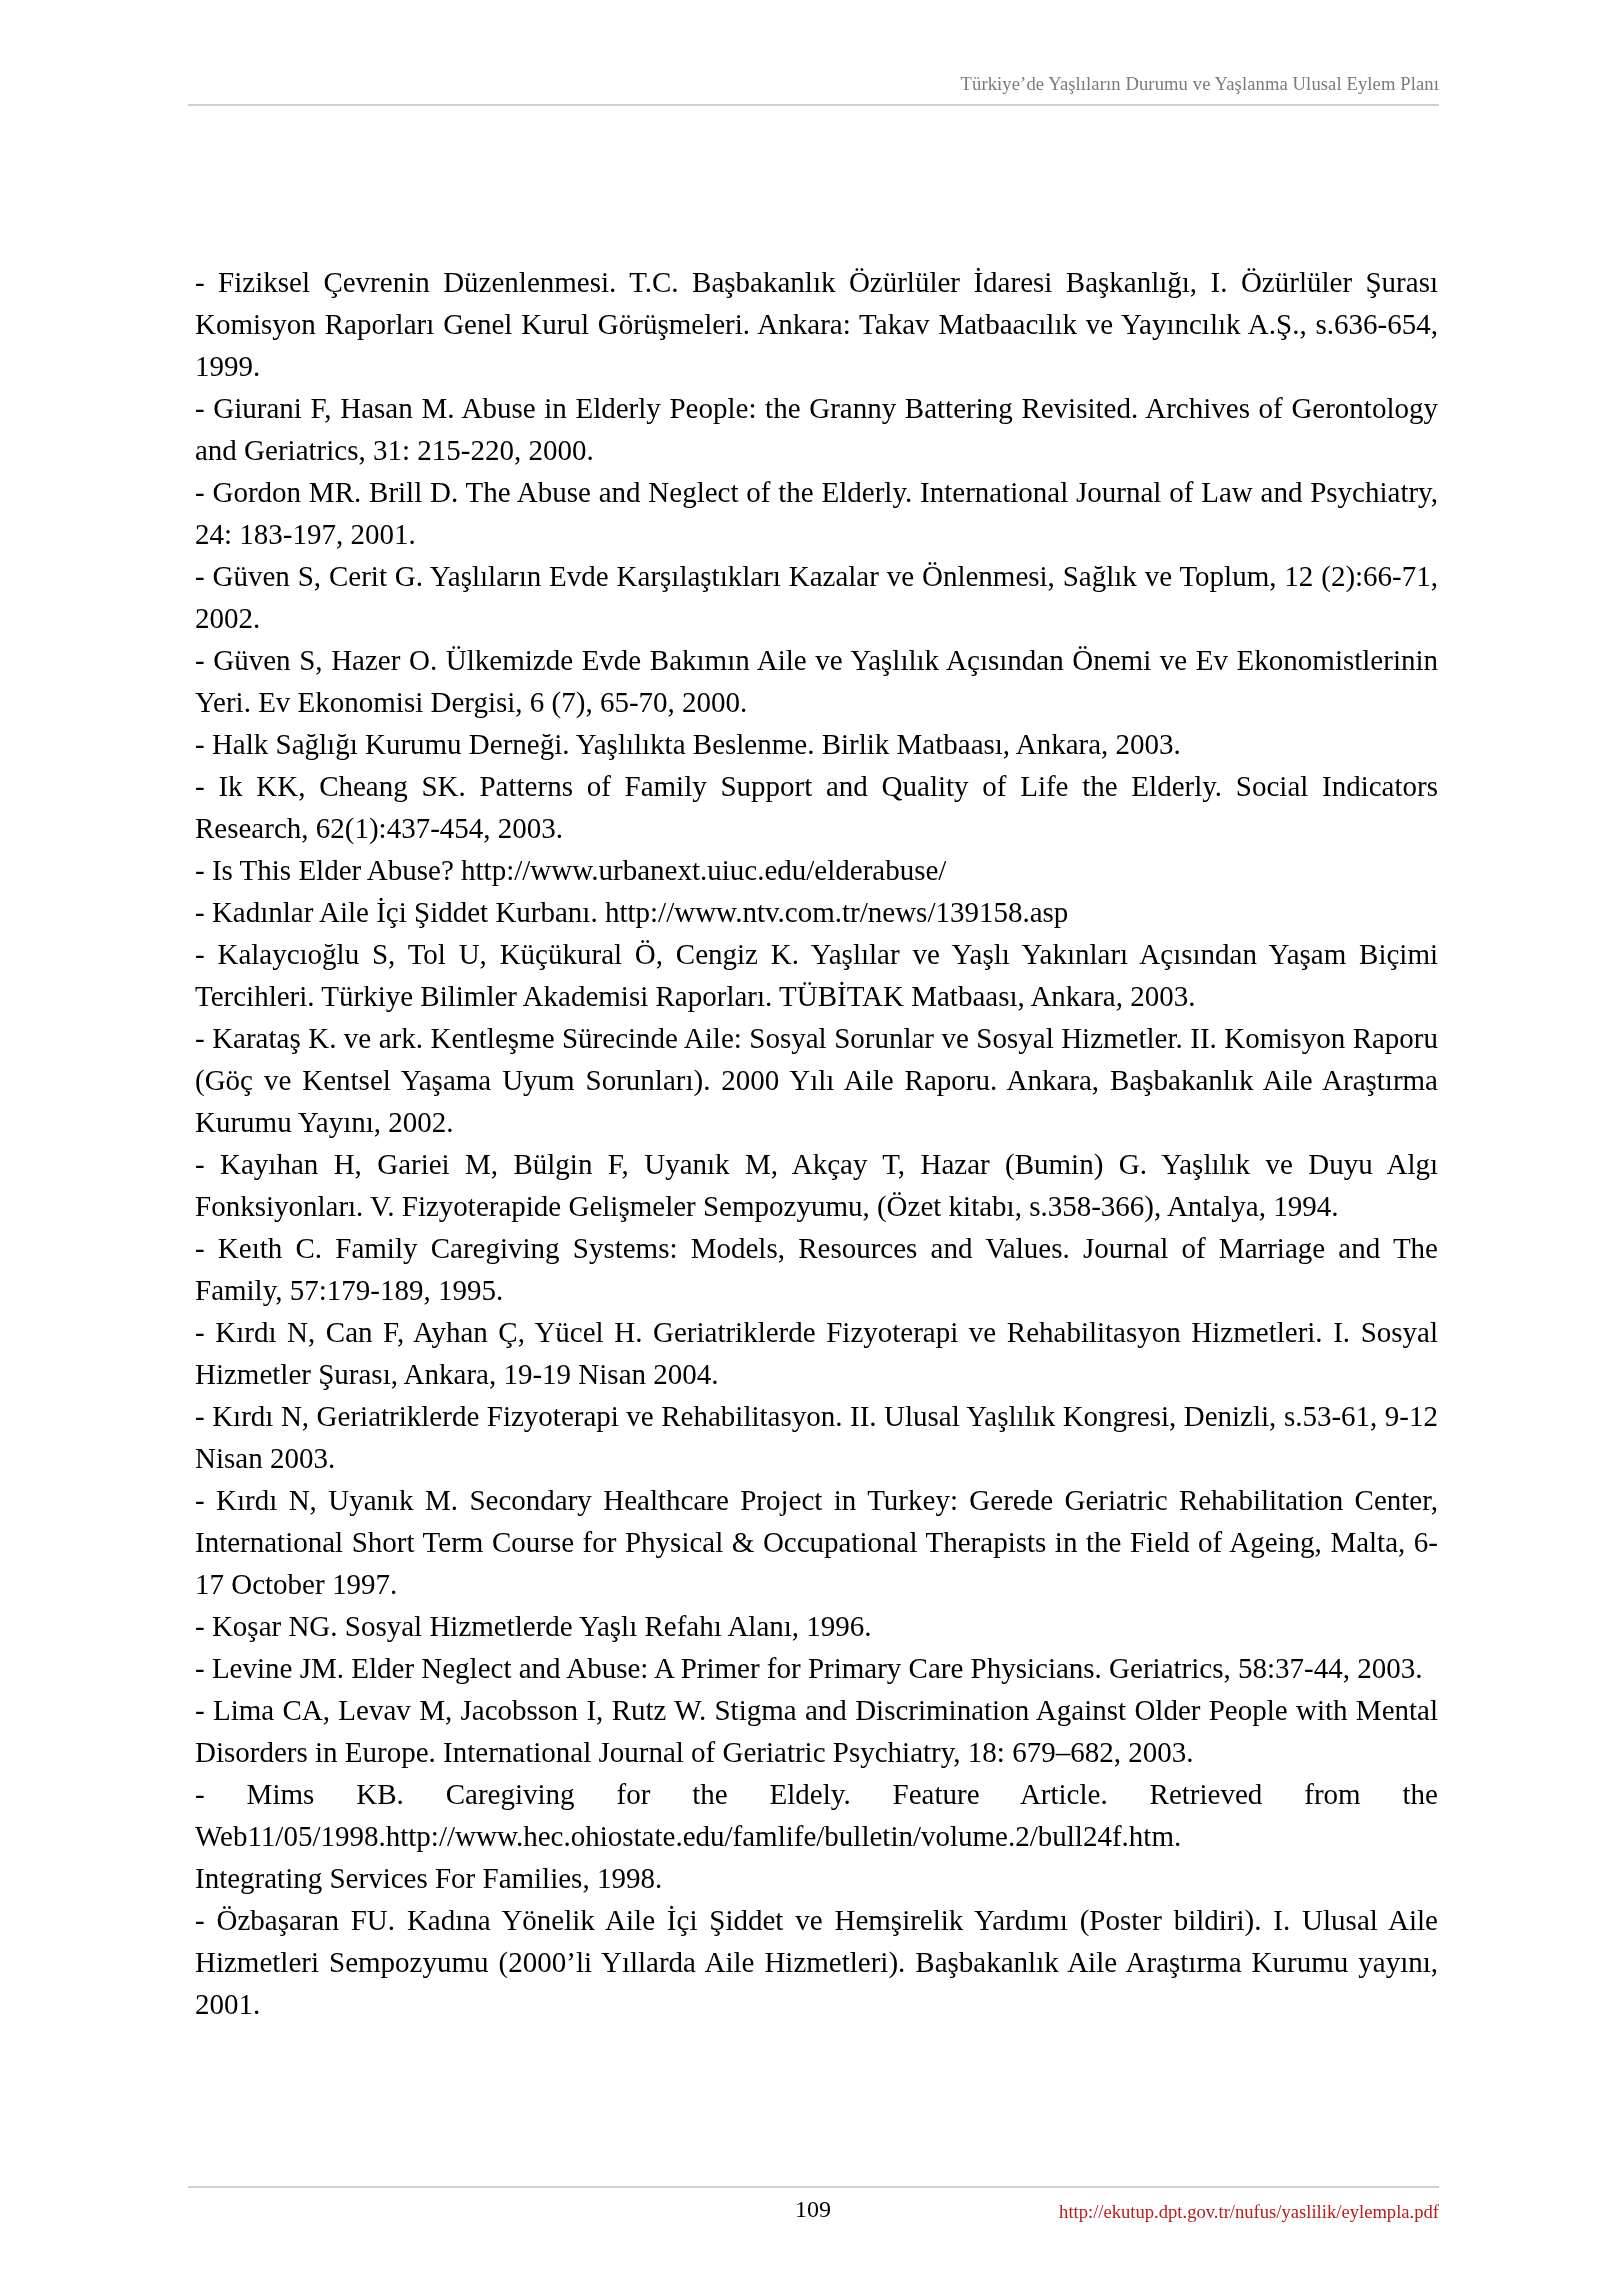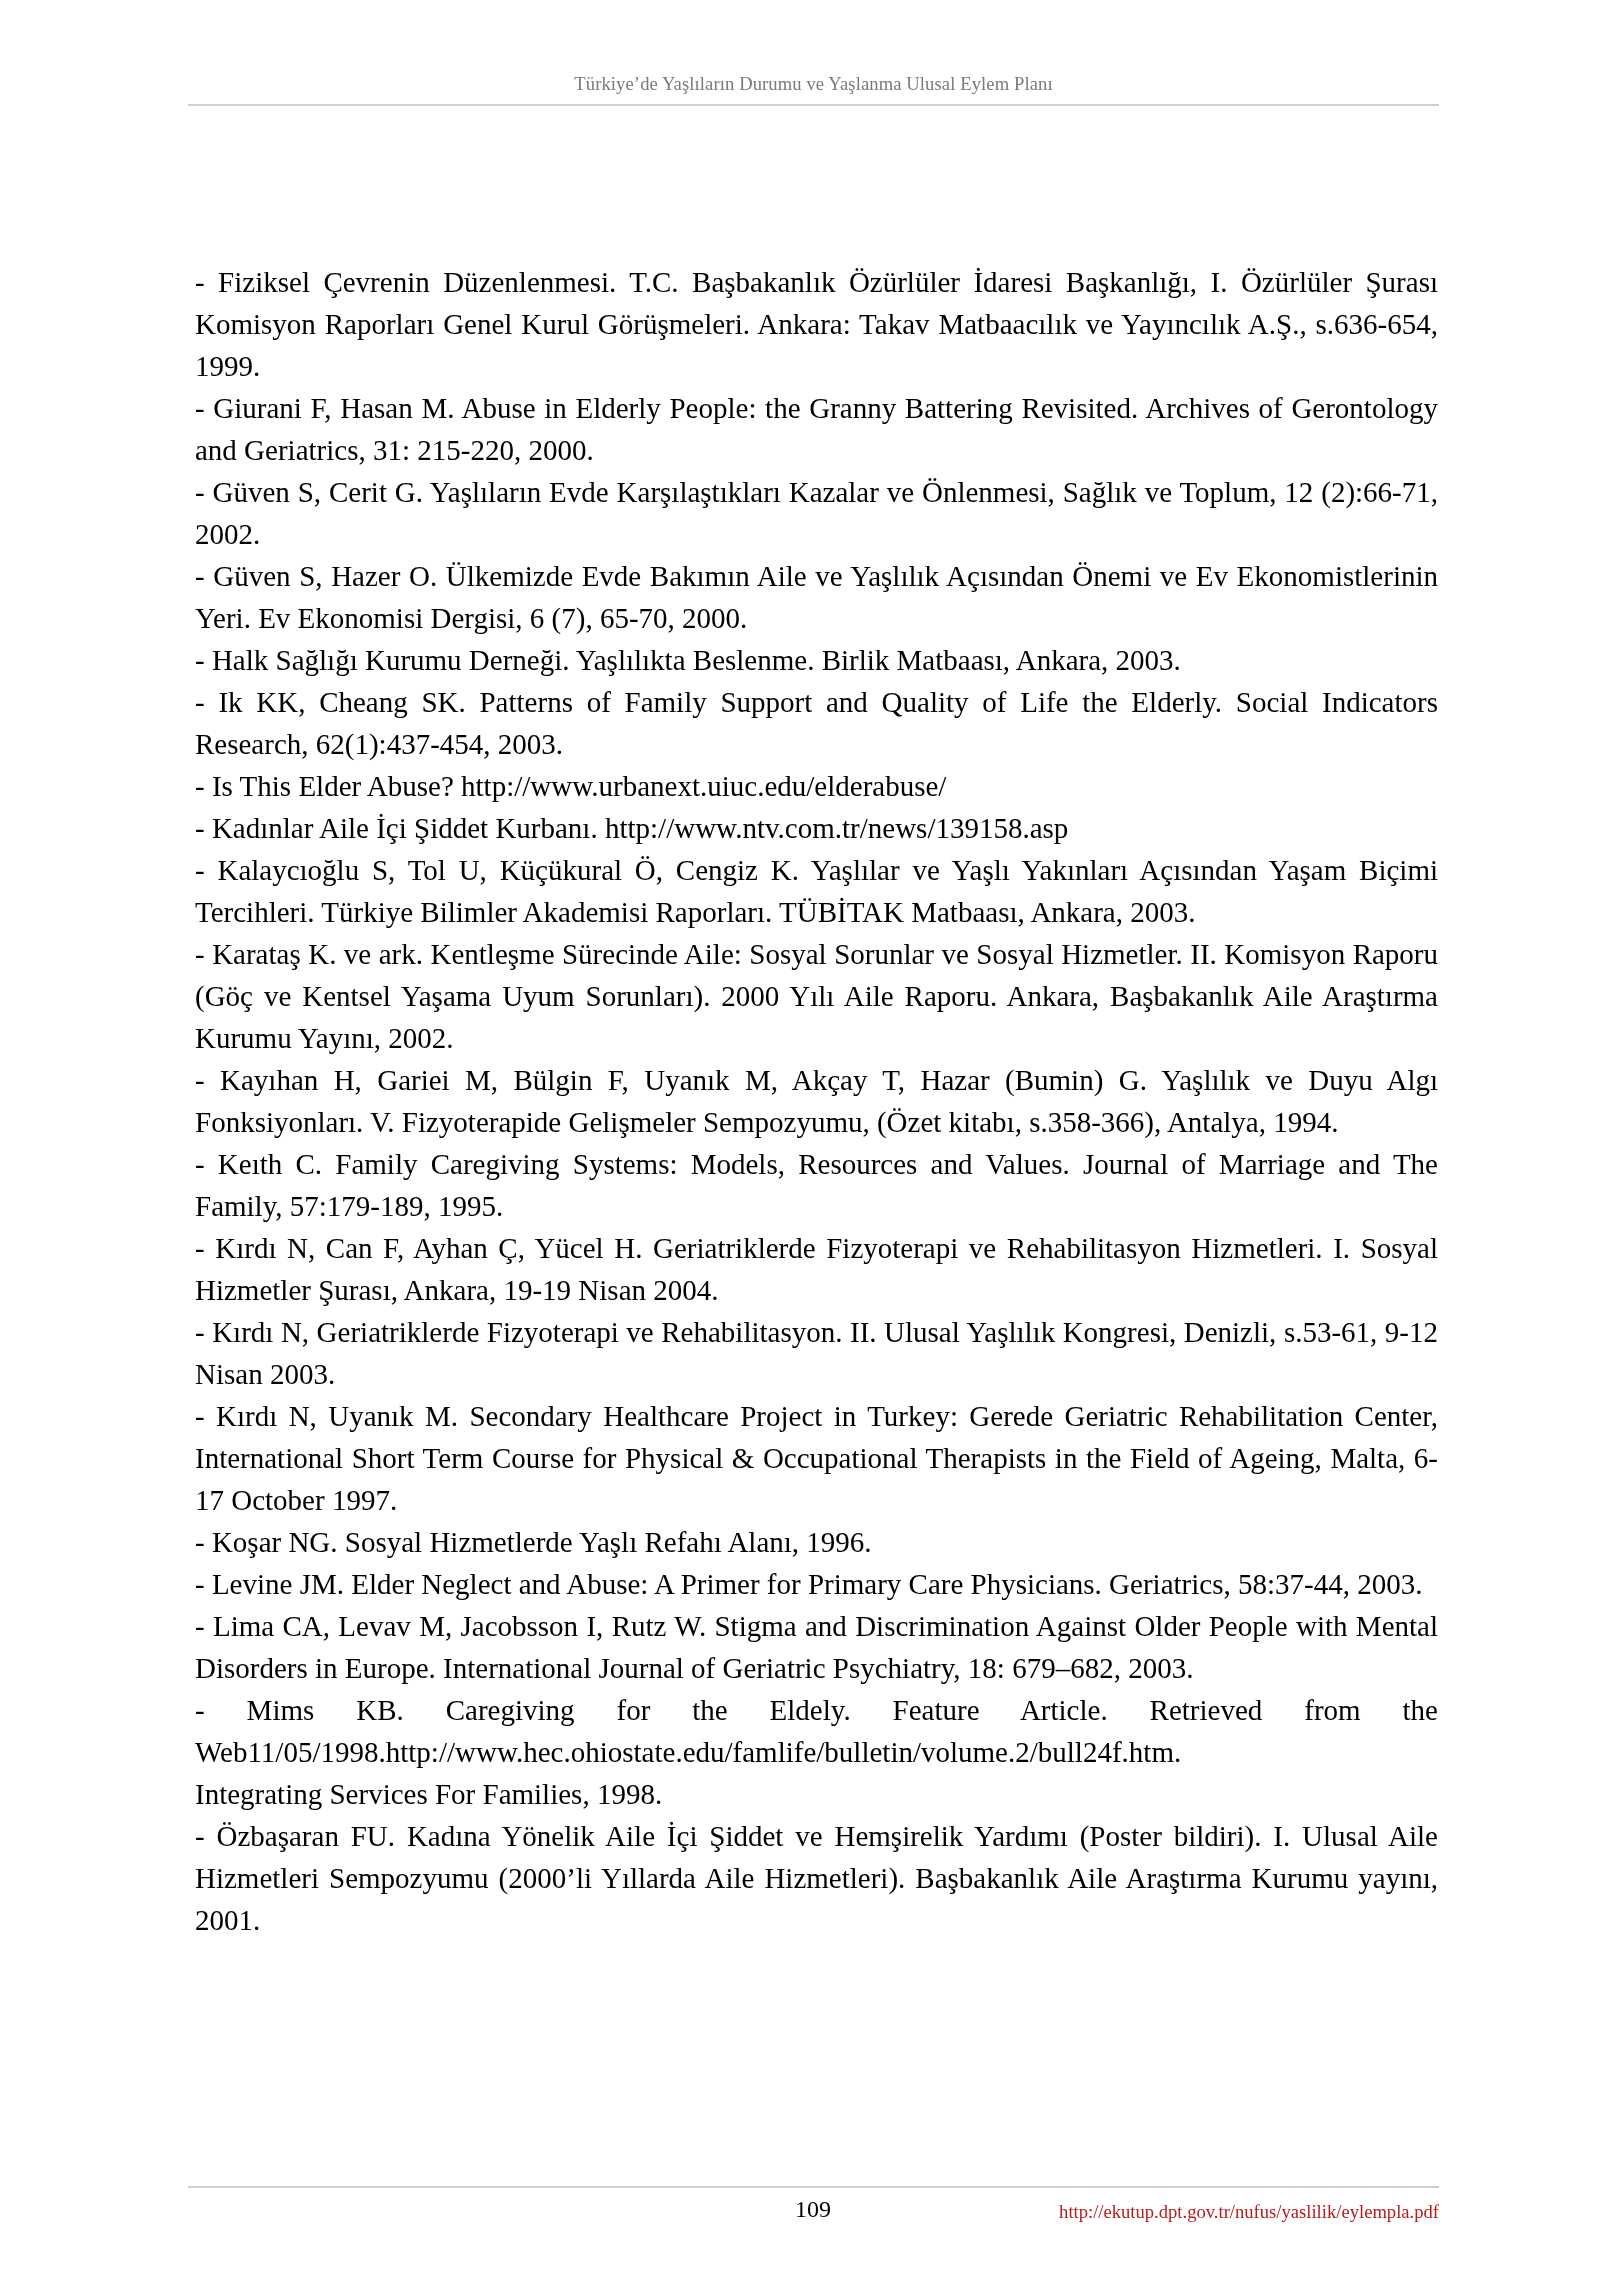--- a/index.html
+++ b/index.html
@@ -13,21 +13,21 @@
       position: relative;
       overflow: hidden;
       font-family: "Liberation Serif", "DejaVu Serif", serif;
       color: #000000;
     }
     .running-header {
       position: absolute;
       left: 188px;
       top: 73px;
       width: 1251px;
-      text-align: center;
+      text-align: right;
       font-size: 18.6px;
       color: #7a7a7a;
       letter-spacing: 0.1px;
     }
     .header-rule {
       position: absolute;
       left: 188px;
       top: 104px;
       width: 1251px;
       height: 2px;
@@ -75,20 +75,21 @@
   </style>
 </head>
 <body>
 
 <div class="running-header">Türkiye’de Yaşlıların Durumu ve Yaşlanma Ulusal Eylem Planı</div>
 <div class="header-rule"></div>
 
 <div class="body-text">
   <p class="ref">- Fiziksel Çevrenin Düzenlenmesi. T.C. Başbakanlık Özürlüler İdaresi Başkanlığı, I. Özürlüler Şurası Komisyon Raporları Genel Kurul Görüşmeleri. Ankara: Takav Matbaacılık ve Yayıncılık A.Ş., s.636-654, 1999.</p>
   <p class="ref">- Giurani F, Hasan M. Abuse in Elderly People: the Granny Battering Revisited. Archives of Gerontology and Geriatrics, 31: 215-220, 2000.</p>
+  <p class="ref">- Gordon MR. Brill D. The Abuse and Neglect of the Elderly. International Journal of Law and Psychiatry, 24: 183-197, 2001.</p>
   <p class="ref">- Güven S, Cerit G. Yaşlıların Evde Karşılaştıkları Kazalar ve Önlenmesi, Sağlık ve Toplum, 12 (2):66-71, 2002.</p>
   <p class="ref">- Güven S, Hazer O. Ülkemizde Evde Bakımın Aile ve Yaşlılık Açısından Önemi ve Ev Ekonomistlerinin Yeri.  Ev Ekonomisi Dergisi, 6 (7), 65-70, 2000.</p>
   <p class="ref">- Halk Sağlığı Kurumu Derneği. Yaşlılıkta Beslenme. Birlik Matbaası, Ankara, 2003.</p>
   <p class="ref">- Ik KK,  Cheang SK. Patterns of Family Support and Quality of Life the Elderly. Social Indicators Research, 62(1):437-454, 2003.</p>
   <p class="ref">- Is This Elder Abuse? http://www.urbanext.uiuc.edu/elderabuse/</p>
   <p class="ref">- Kadınlar Aile İçi Şiddet Kurbanı. http://www.ntv.com.tr/news/139158.asp</p>
   <p class="ref">- Kalaycıoğlu S, Tol U, Küçükural Ö, Cengiz K. Yaşlılar ve Yaşlı Yakınları Açısından Yaşam Biçimi Tercihleri. Türkiye Bilimler Akademisi Raporları. TÜBİTAK Matbaası, Ankara, 2003.</p>
   <p class="ref">- Karataş K. ve ark. Kentleşme Sürecinde Aile: Sosyal Sorunlar ve Sosyal Hizmetler. II. Komisyon Raporu (Göç ve Kentsel Yaşama Uyum Sorunları). 2000 Yılı Aile Raporu. Ankara, Başbakanlık Aile Araştırma Kurumu Yayını, 2002.</p>
   <p class="ref">- Kayıhan H, Gariei M, Bülgin F, Uyanık M, Akçay T, Hazar (Bumin) G. Yaşlılık ve Duyu Algı Fonksiyonları. V. Fizyoterapide Gelişmeler Sempozyumu, (Özet kitabı, s.358-366), Antalya, 1994.</p>
   <p class="ref">- Keıth C. Family Caregiving Systems: Models, Resources and Values. Journal of Marriage and The Family, 57:179-189, 1995.</p>

